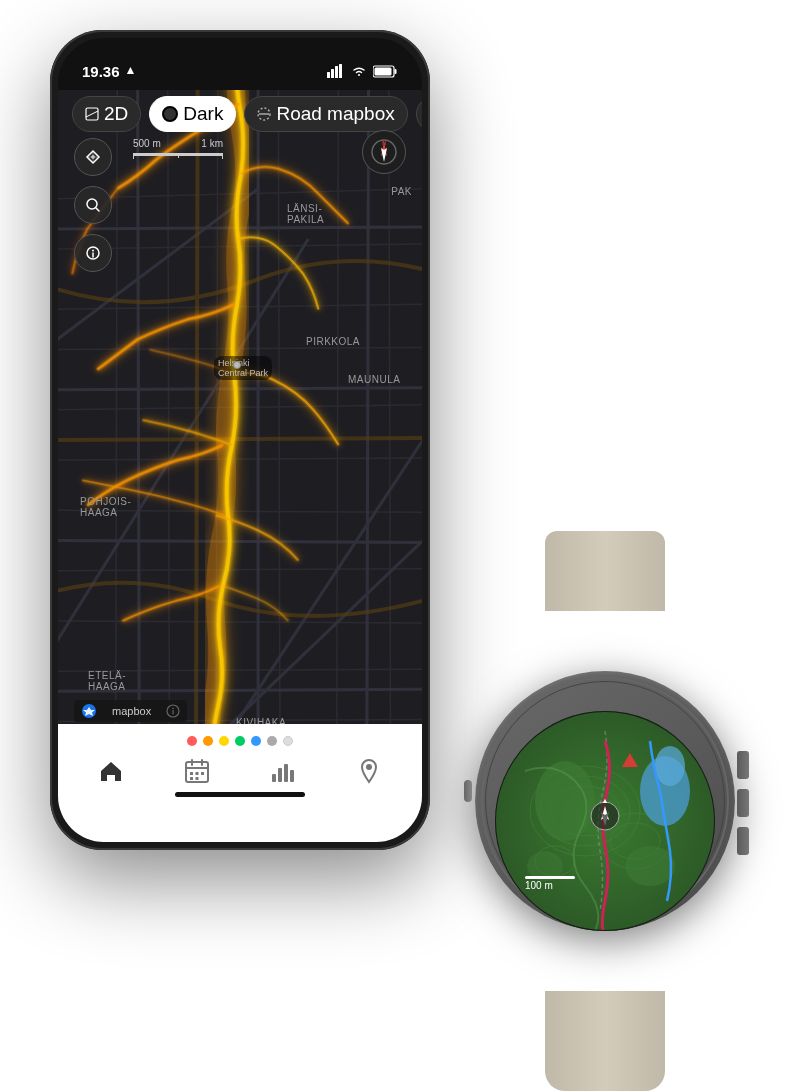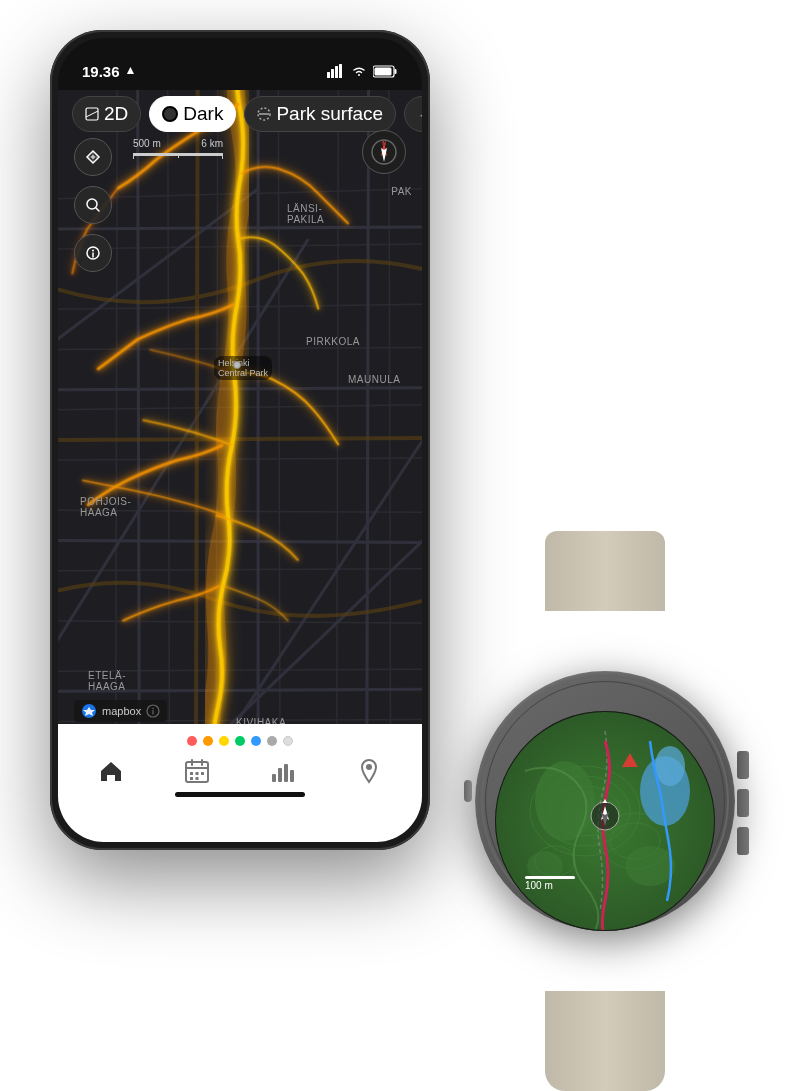--- a/index.html
+++ b/index.html
@@ -242,21 +242,21 @@
       gap: 6px;
       z-index: 10;
     }
 
     .mapbox-logo {
       background: rgba(20,20,20,0.8);
       border-radius: 4px;
       padding: 3px 7px;
       display: flex;
       align-items: center;
-      gap: 5px;
+      gap: 15px;
       color: #fff;
       font-size: 11px;
     }
 
     
     .bottom-nav {
       position: absolute;
       bottom: 0;
       left: 0; right: 0;
       height: 118px;
@@ -577,36 +577,36 @@
           <div class="map-btn active" style="background:#fff;color:#000;">
             <div style="width:16px;height:16px;background:#333;border-radius:50%;border:2px solid #000;"></div>
             <span>Dark</span>
           </div>
 
           <div class="map-btn">
             <svg width="14" height="14" viewBox="0 0 14 14">
               <circle cx="7" cy="7" r="6" stroke="#aaa" stroke-width="1.5" fill="none" stroke-dasharray="2,2"></circle>
               <line x1="2" y1="7" x2="12" y2="7" stroke="#aaa" stroke-width="1.5"></line>
             </svg>
-            <span>Park surface</span>
+            <span>Road mapbox</span>
           </div>
 
           <div class="map-btn">
             <svg width="14" height="14" viewBox="0 0 14 14">
               <circle cx="9" cy="2.5" r="1.5" fill="#aaa"></circle>
               <path d="M9,4 L7,7 L4,9 M7,7 L8,10 L10,13" stroke="#aaa" stroke-width="1.2" fill="none" stroke-linecap="round"></path>
             </svg>
             <span>Trail run</span>
           </div>
         </div>
 
         <div class="scale-bar">
           <div class="scale-labels">
             <span>500 m</span>
-            <span>6 km</span>
+            <span>1 km</span>
           </div>
           <div class="scale-line">
             <div style="position:absolute;left:0;top:0;width:1px;height:6px;background:#ccc;"></div>
             <div style="position:absolute;left:50%;top:0;width:1px;height:5px;background:#ccc;"></div>
             <div style="position:absolute;right:0;top:0;width:1px;height:6px;background:#ccc;"></div>
           </div>
         </div>
 
         <div class="compass">
           <svg width="28" height="28" viewBox="0 0 28 28">

